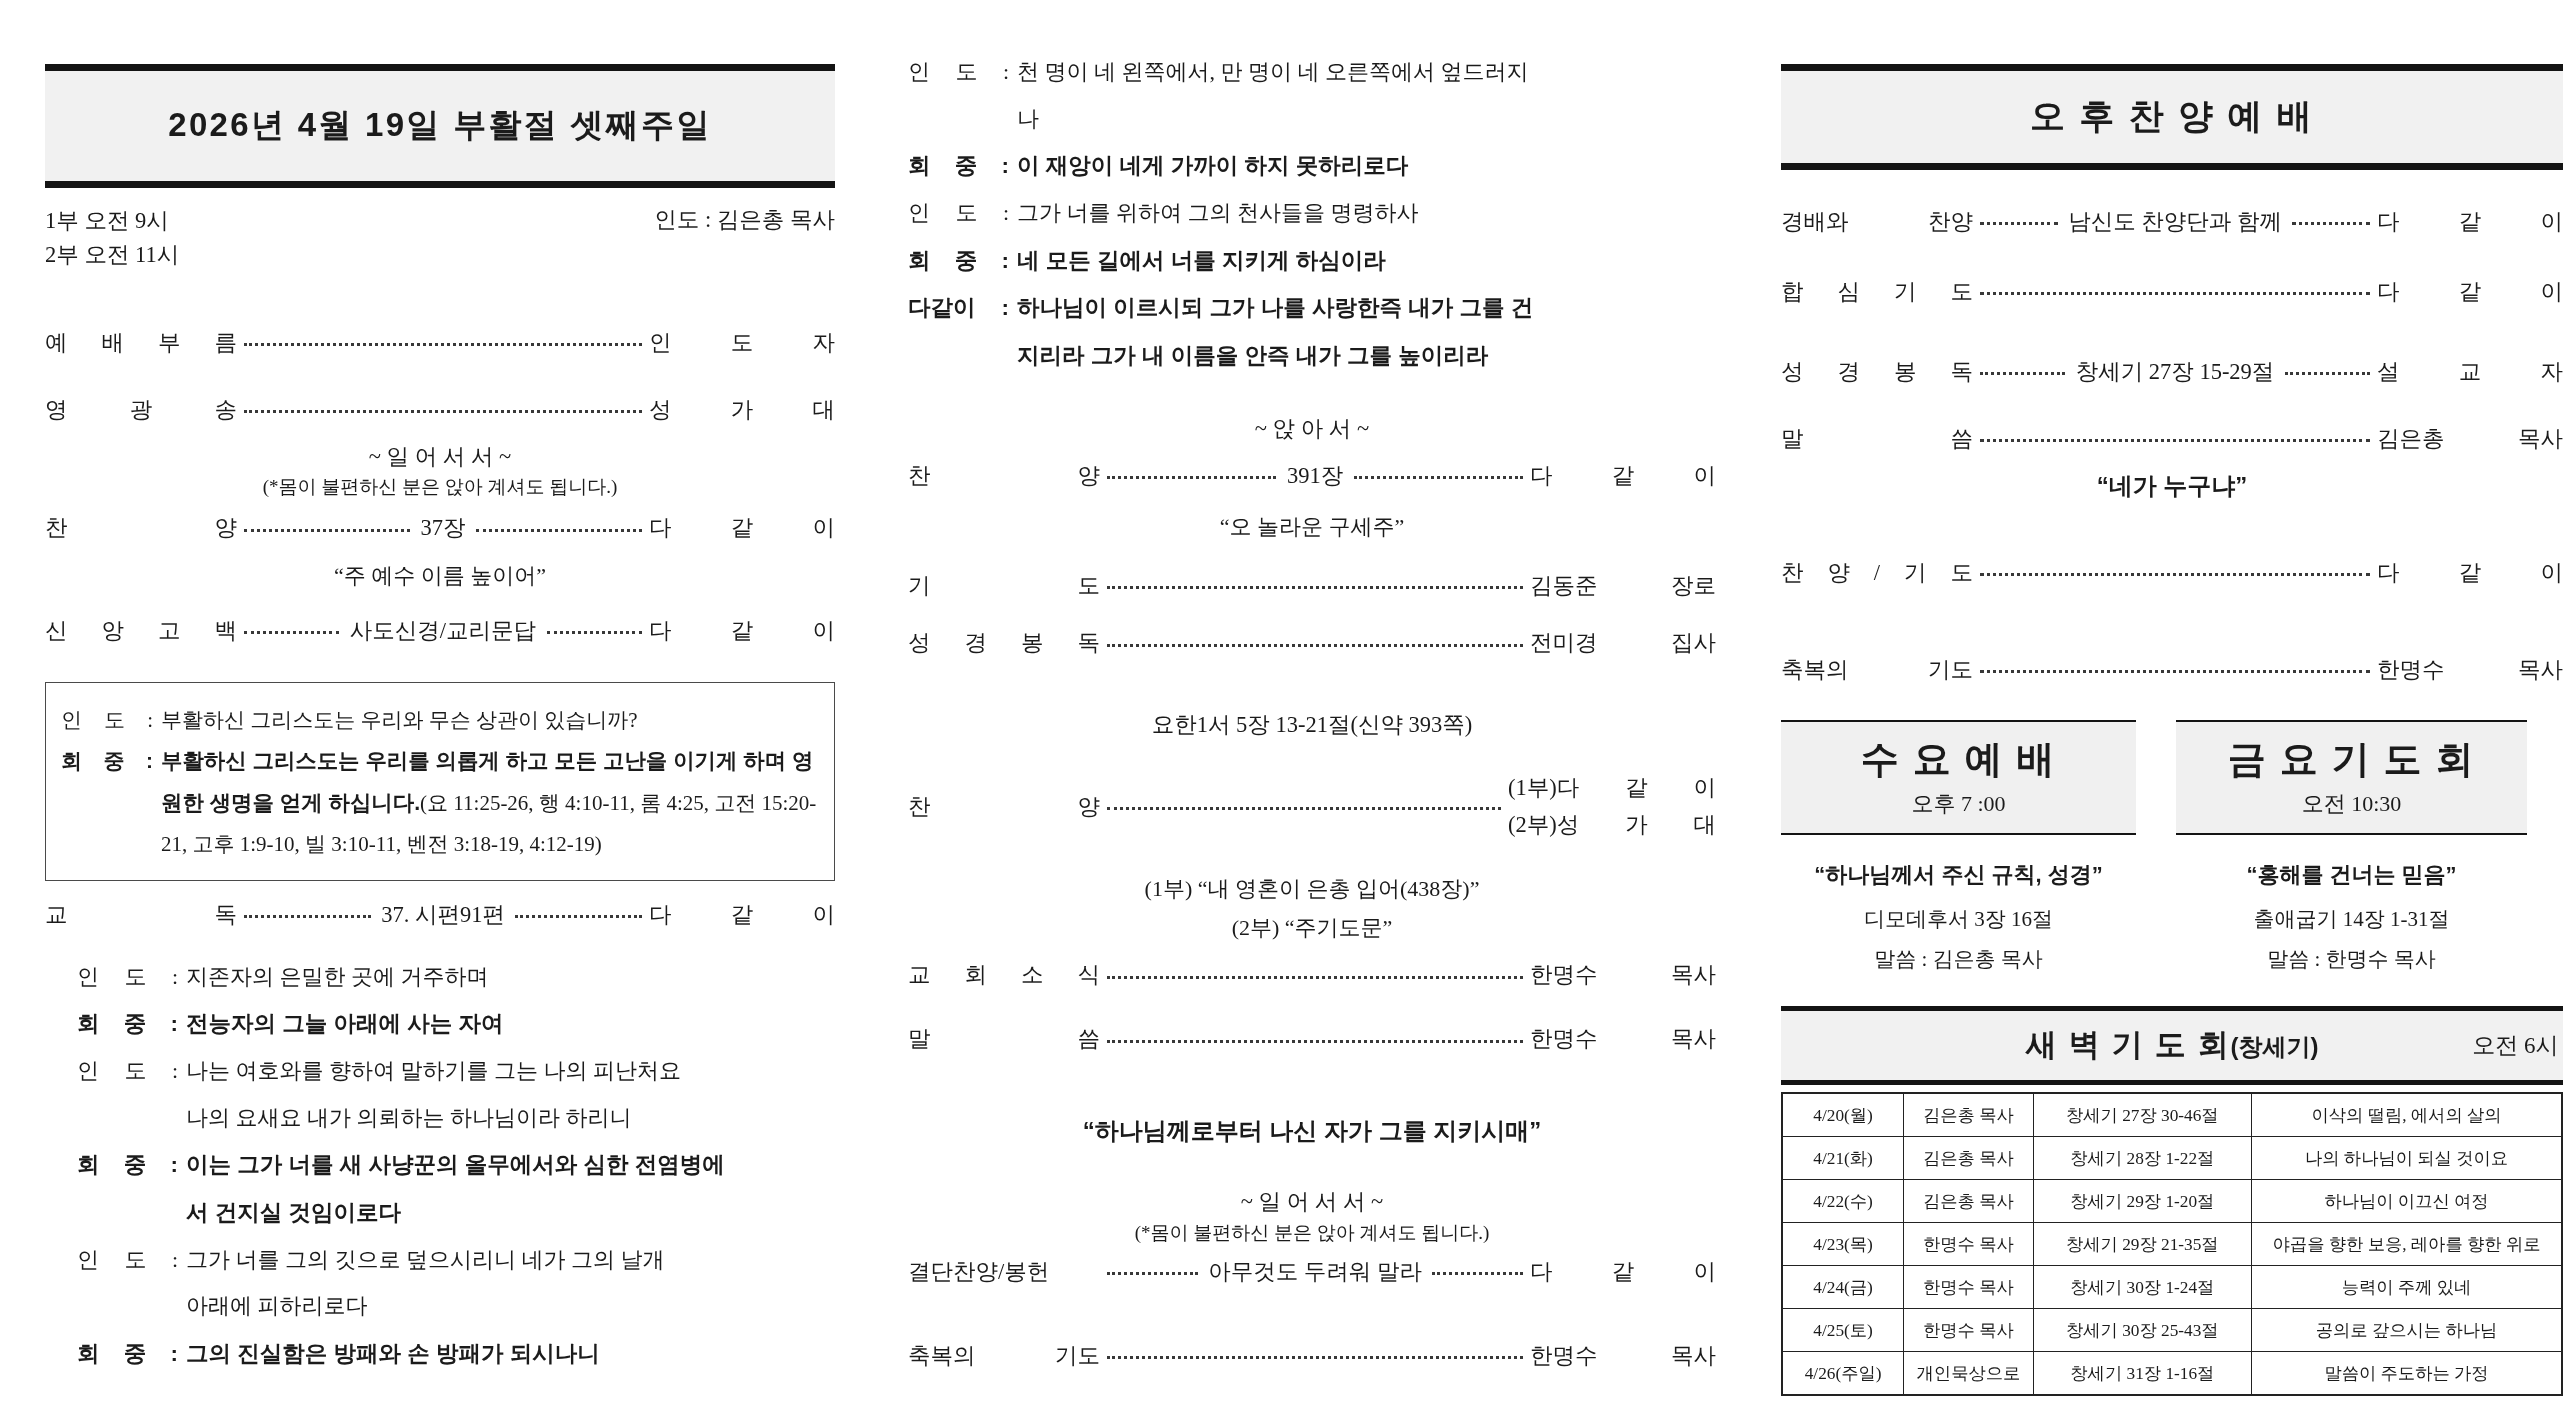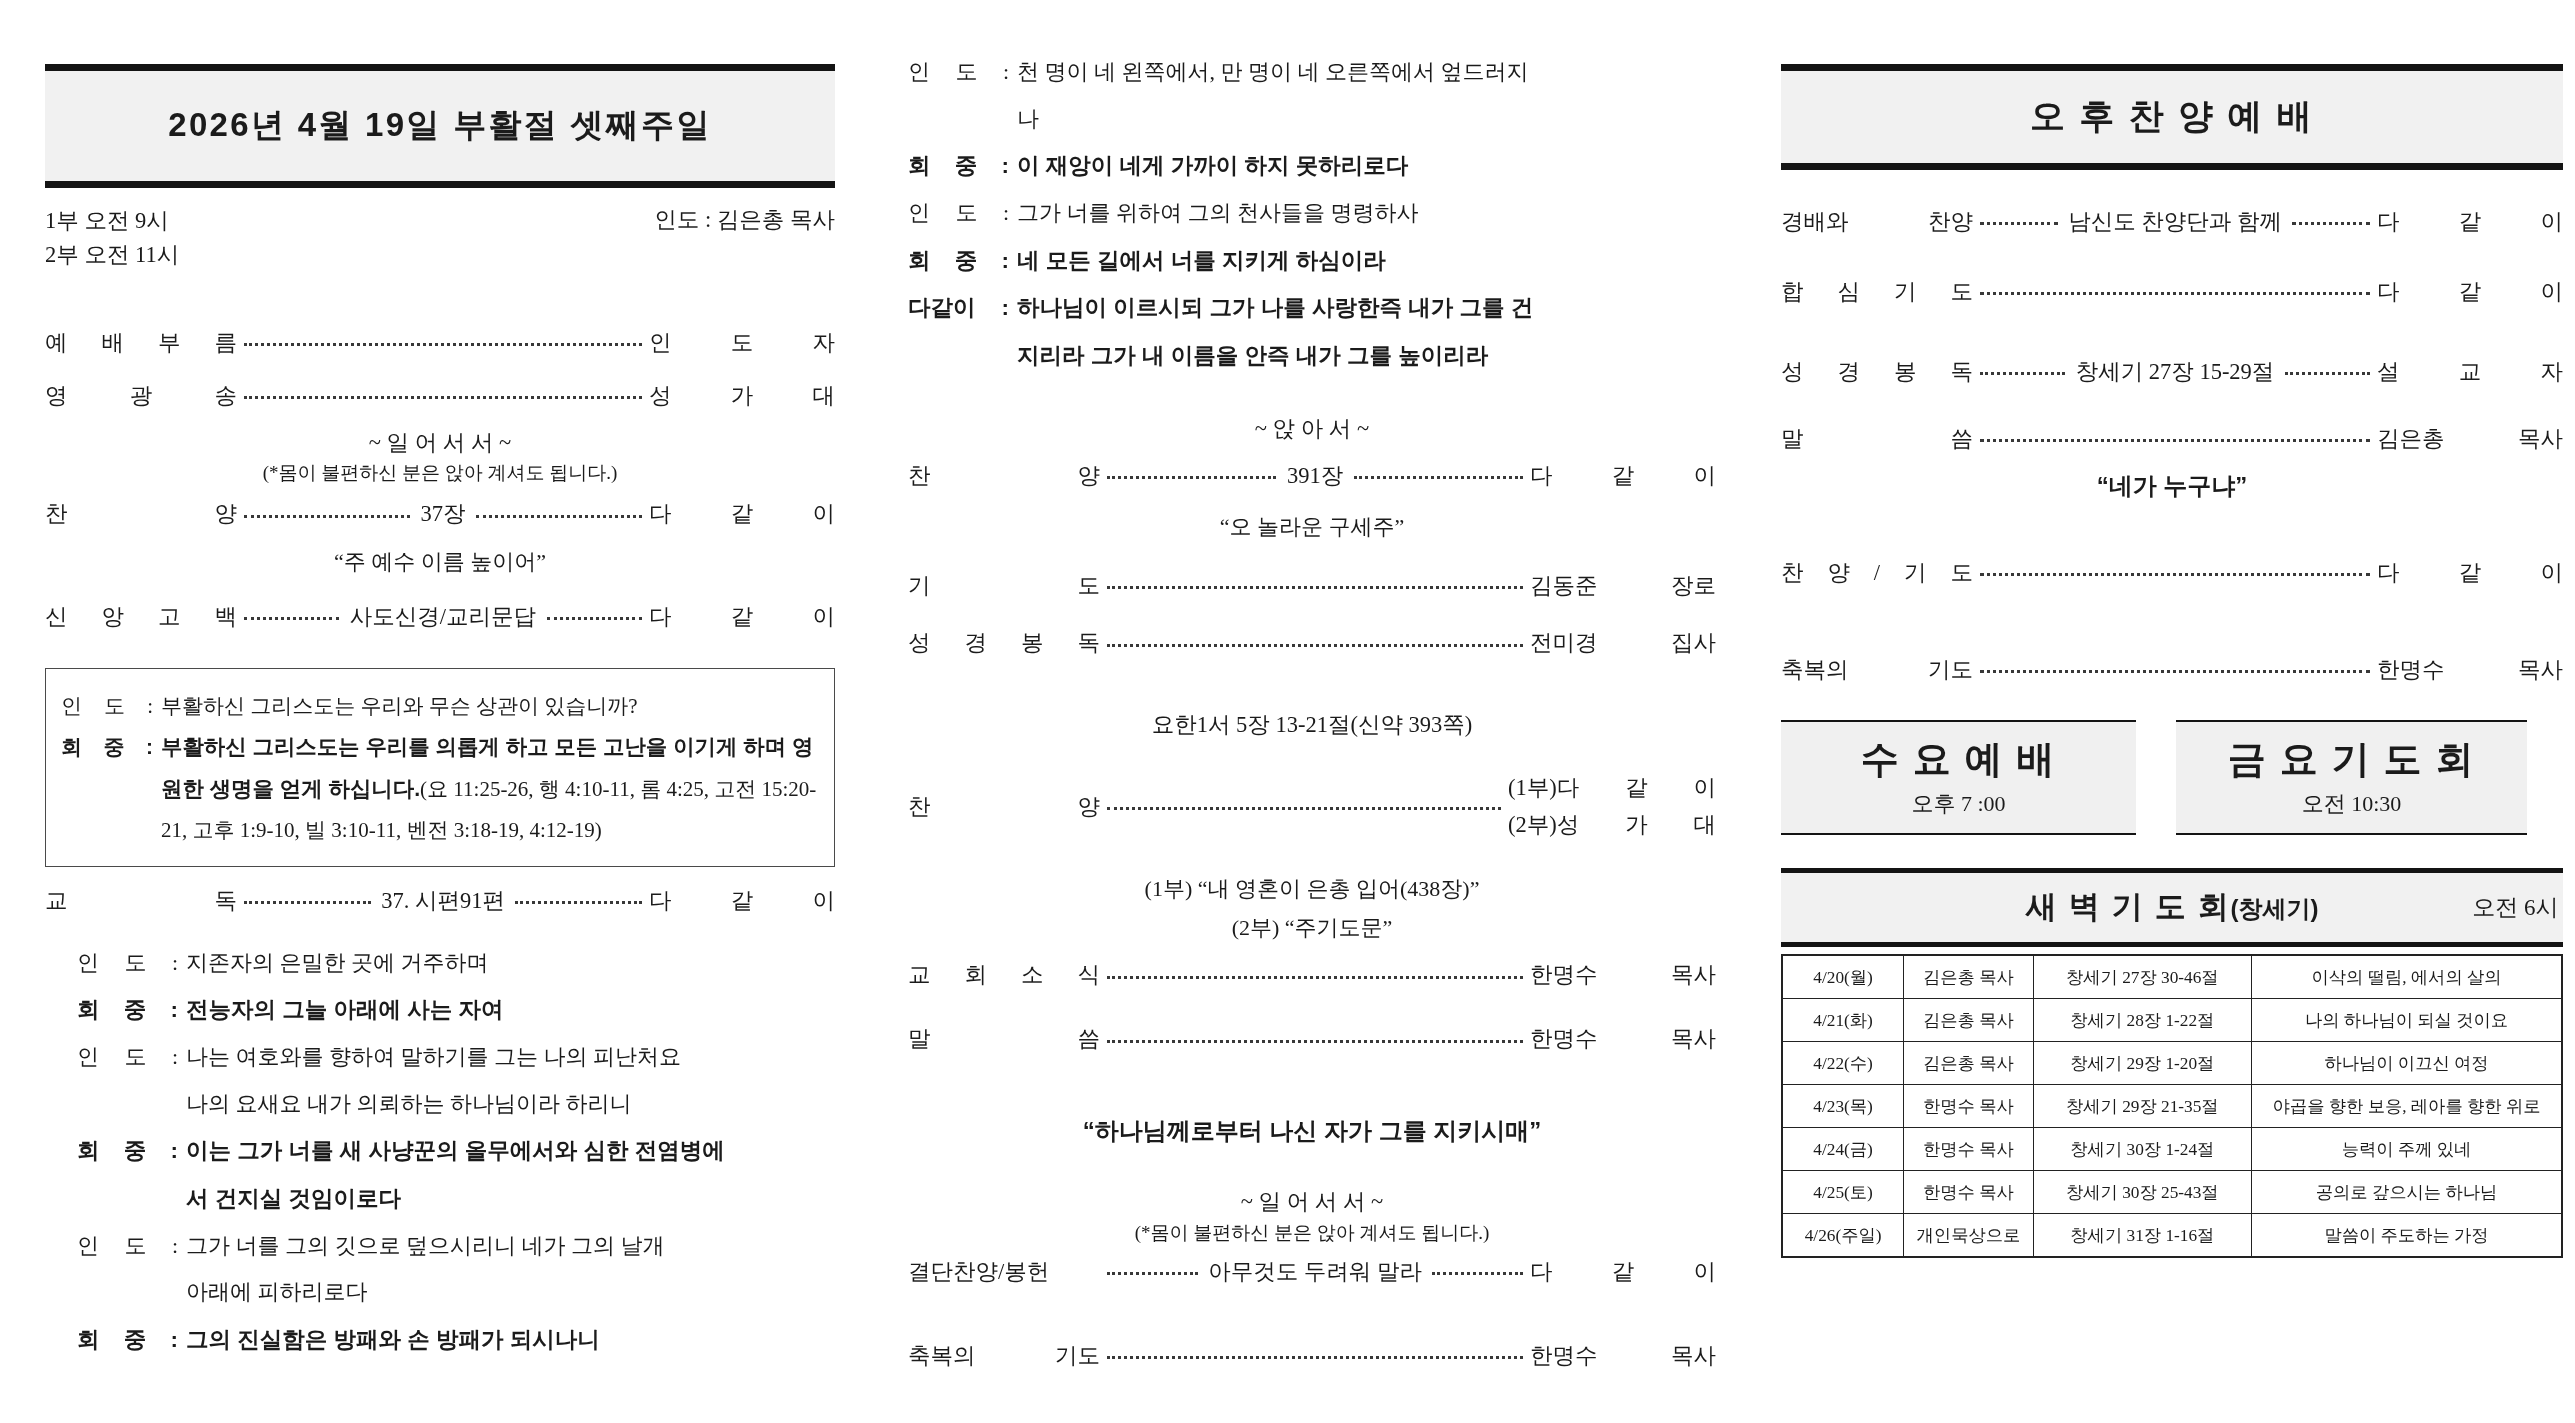--- a/index.html
+++ b/index.html
@@ -83,21 +83,21 @@
   .dawn-time{position:absolute;right:4.6px;top:50%;transform:translateY(-50%);font-size:23px;font-weight:400;}
   table.dawn{width:100%;border-collapse:collapse;margin-top:7px;border:2.3px solid #222;}
   table.dawn td{
     border:1.7px solid #222;height:42px;text-align:center;font-size:17.3px;white-space:nowrap;
     padding:0 3.5px;
   }
   td.tight{font-size:15.6px;}
 
   
   .mt-call{margin-top:55px;}
-  .mt-gloria{margin-top:22px;}
+  .mt-gloria{margin-top:36px;}
   .mt-stand{margin-top:16px;}
   .mt-hymn{margin-top:12.7px;}
   .mt-quote1{margin-top:17.3px;}
   .mt-creed{margin-top:24px;justify-content:flex-end;}
   .mt-resp{margin-top:17.3px;}
   .mt-readL{margin-top:24px;padding-left:32px;}
 
   .mt-sit{margin-top:33px;}
   .mt-hymn391{margin-top:16px;}
   .mt-quote391{margin-top:21px;}
@@ -369,20 +369,32 @@
     <div class="mini-box">
       <div class="mini-title">수 요 예 배</div>
       <div class="mini-time">오후 7 :00</div>
     </div>
     <div class="mini-box">
       <div class="mini-title">금 요 기 도 회</div>
       <div class="mini-time">오전 10:30</div>
     </div>
   </div>
 
+  <div class="mini-under">
+    <div class="mini-info">
+      <div class="bquote">“하나님께서 주신 규칙, 성경”</div>
+      <div class="mini-ref">디모데후서 3장 16절</div>
+      <div class="mini-preacher">말씀 : 김은총 목사</div>
+    </div>
+    <div class="mini-info">
+      <div class="bquote">“홍해를 건너는 믿음”</div>
+      <div class="mini-ref">출애굽기 14장 1-31절</div>
+      <div class="mini-preacher">말씀 : 한명수 목사</div>
+    </div>
+  </div>
 
   <div class="dawn-hdr">
     <span class="dawn-title">새 벽 기 도 회</span><span class="dawn-sub">(창세기)</span>
     <span class="dawn-time">오전 6시</span>
   </div>
 
   <table class="dawn">
     <colgroup>
       <col style="width:15.6%">
         <col style="width:16.6%">

